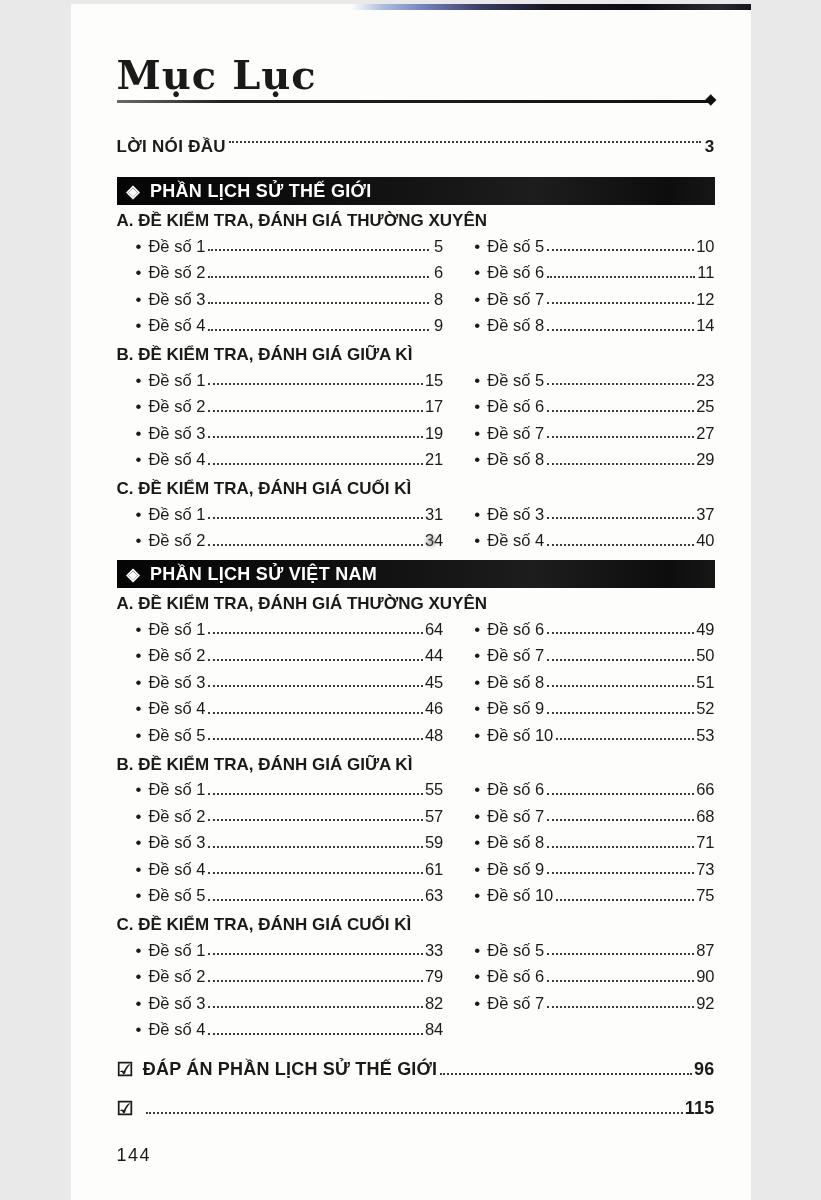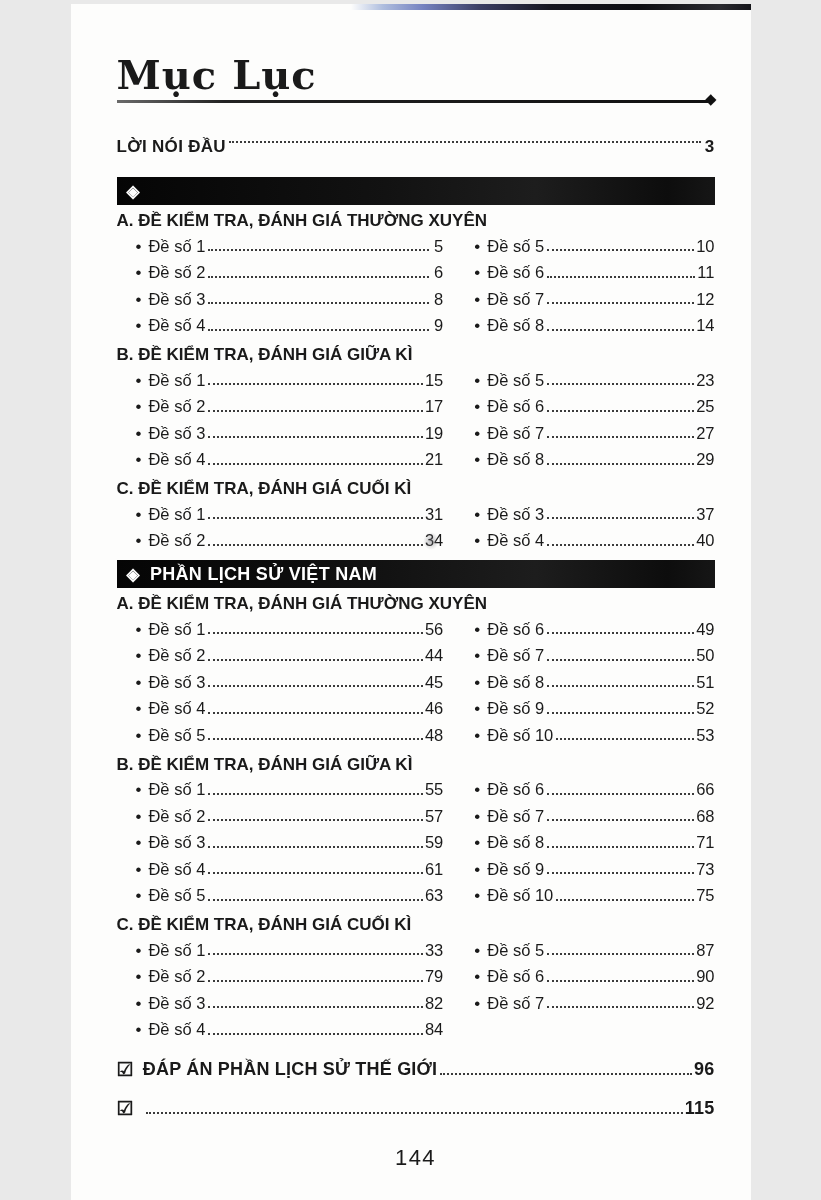--- a/index.html
+++ b/index.html
@@ -61,21 +61,21 @@
   .col-right{width:281px;}
   .row{display:flex;align-items:center;height:26.5px;font-size:16.5px;}
   .bullet{margin-right:7px;font-size:17px;line-height:1;}
   .label{white-space:nowrap;}
   .dots{flex:1;border-bottom:2.5px dotted #3b3b3b;margin:0 2px 0 3px;position:relative;top:4px;}
   .pnum{white-space:nowrap;min-width:12px;text-align:right;}
   .answers{margin-top:10px;}
   .answer-row{display:flex;align-items:center;font-weight:bold;font-size:18px;height:26px;margin-top:13px;letter-spacing:.2px;}
   .checkbox-icon{margin-right:9px;font-size:19px;line-height:1;}
   .answer-row .dots{border-bottom-width:2px;top:5px;}
-  .folio{margin-top:24px;font-size:22px;letter-spacing:1.5px;text-align:center;}
+  .folio{margin-top:24px;font-size:18px;letter-spacing:1.5px;}
 </style>
 </head>
 <body>
 
 <div class="page">
   <div class="scan-strip"></div>
   <div class="smudge"></div>
 
   <h1 class="title">Mục Lục</h1>
   <div class="rule">
@@ -85,20 +85,21 @@
   <div class="preface">
     <span class="label">LỜI NÓI ĐẦU</span>
     <span class="dots"></span>
     <span class="pnum">3</span>
   </div>
 
   <div>
       <section class="part">
         <div class="banner">
           <span class="banner-icon">◈</span>
+          <span class="banner-label">PHẦN LỊCH SỬ THẾ GIỚI</span>
         </div>
         <h3 class="sec-heading">A. ĐỀ KIỂM TRA, ĐÁNH GIÁ THƯỜNG XUYÊN</h3>
         <div class="cols">
           <div class="col col-left">
             <div class="row">
               <span class="bullet">•</span>
               <span class="label">Đề số 1</span>
               <span class="dots"></span>
               <span class="pnum">5</span>
             </div>
@@ -240,21 +241,21 @@
           <span class="banner-icon">◈</span>
           <span class="banner-label">PHẦN LỊCH SỬ VIỆT NAM</span>
         </div>
         <h3 class="sec-heading">A. ĐỀ KIỂM TRA, ĐÁNH GIÁ THƯỜNG XUYÊN</h3>
         <div class="cols">
           <div class="col col-left">
             <div class="row">
               <span class="bullet">•</span>
               <span class="label">Đề số 1</span>
               <span class="dots"></span>
-              <span class="pnum">56</span>
+              <span class="pnum">64</span>
             </div>
             <div class="row">
               <span class="bullet">•</span>
               <span class="label">Đề số 2</span>
               <span class="dots"></span>
               <span class="pnum">44</span>
             </div>
             <div class="row">
               <span class="bullet">•</span>
               <span class="label">Đề số 3</span>

